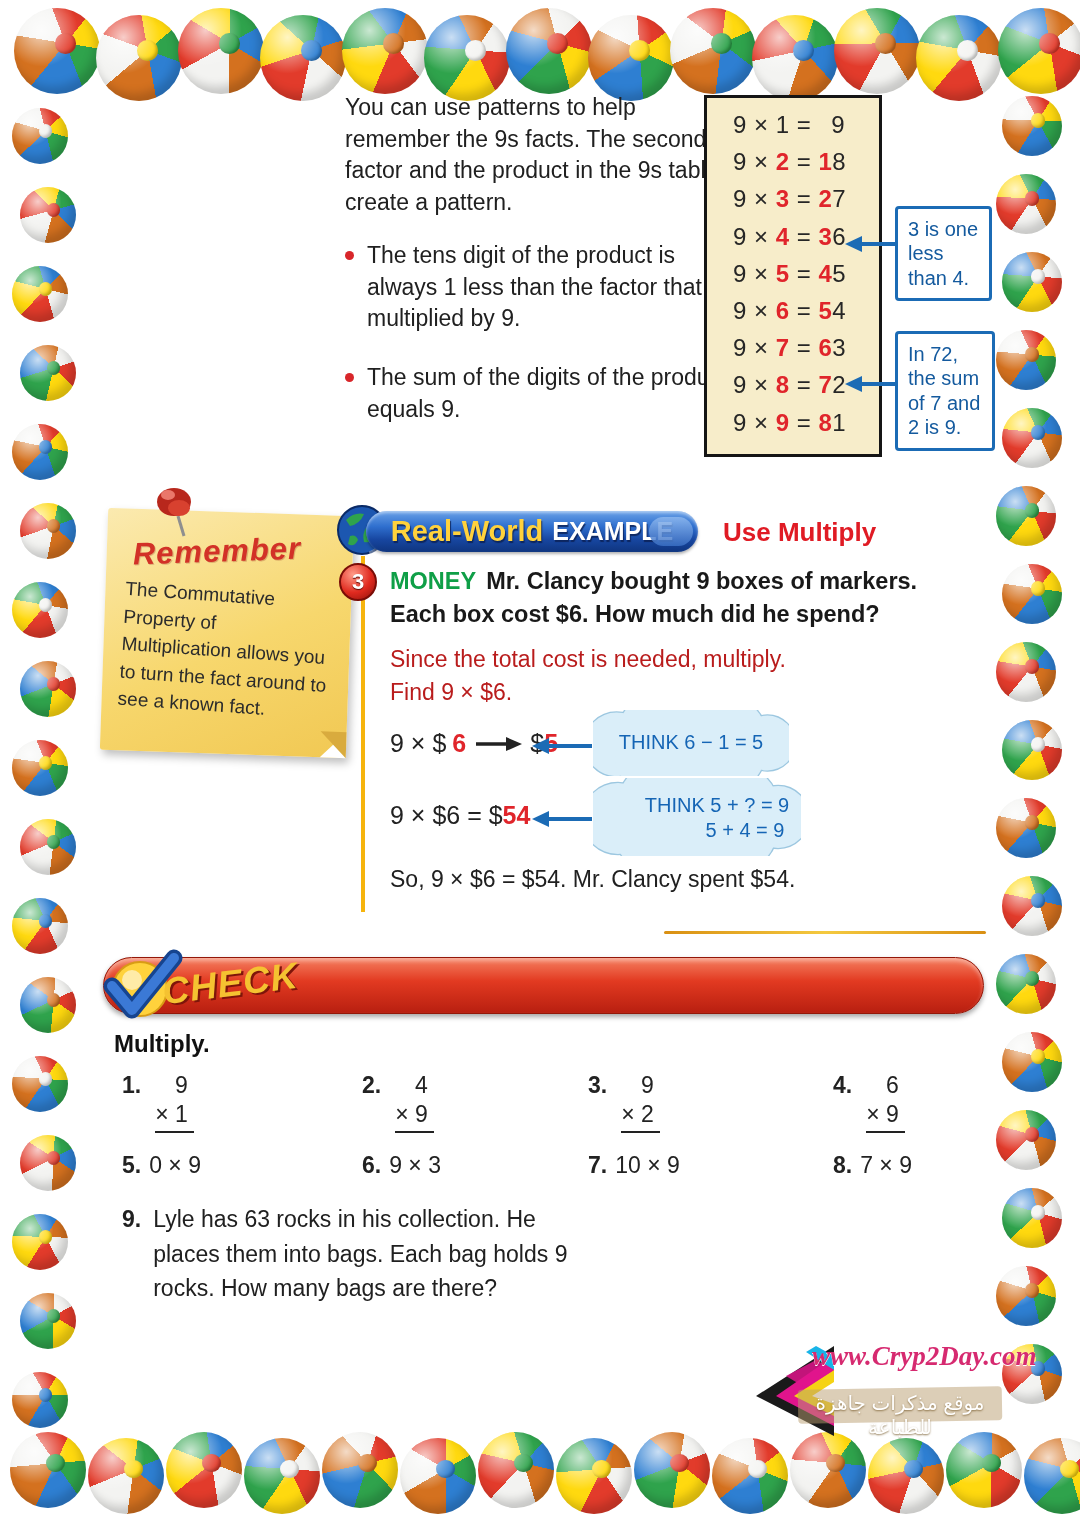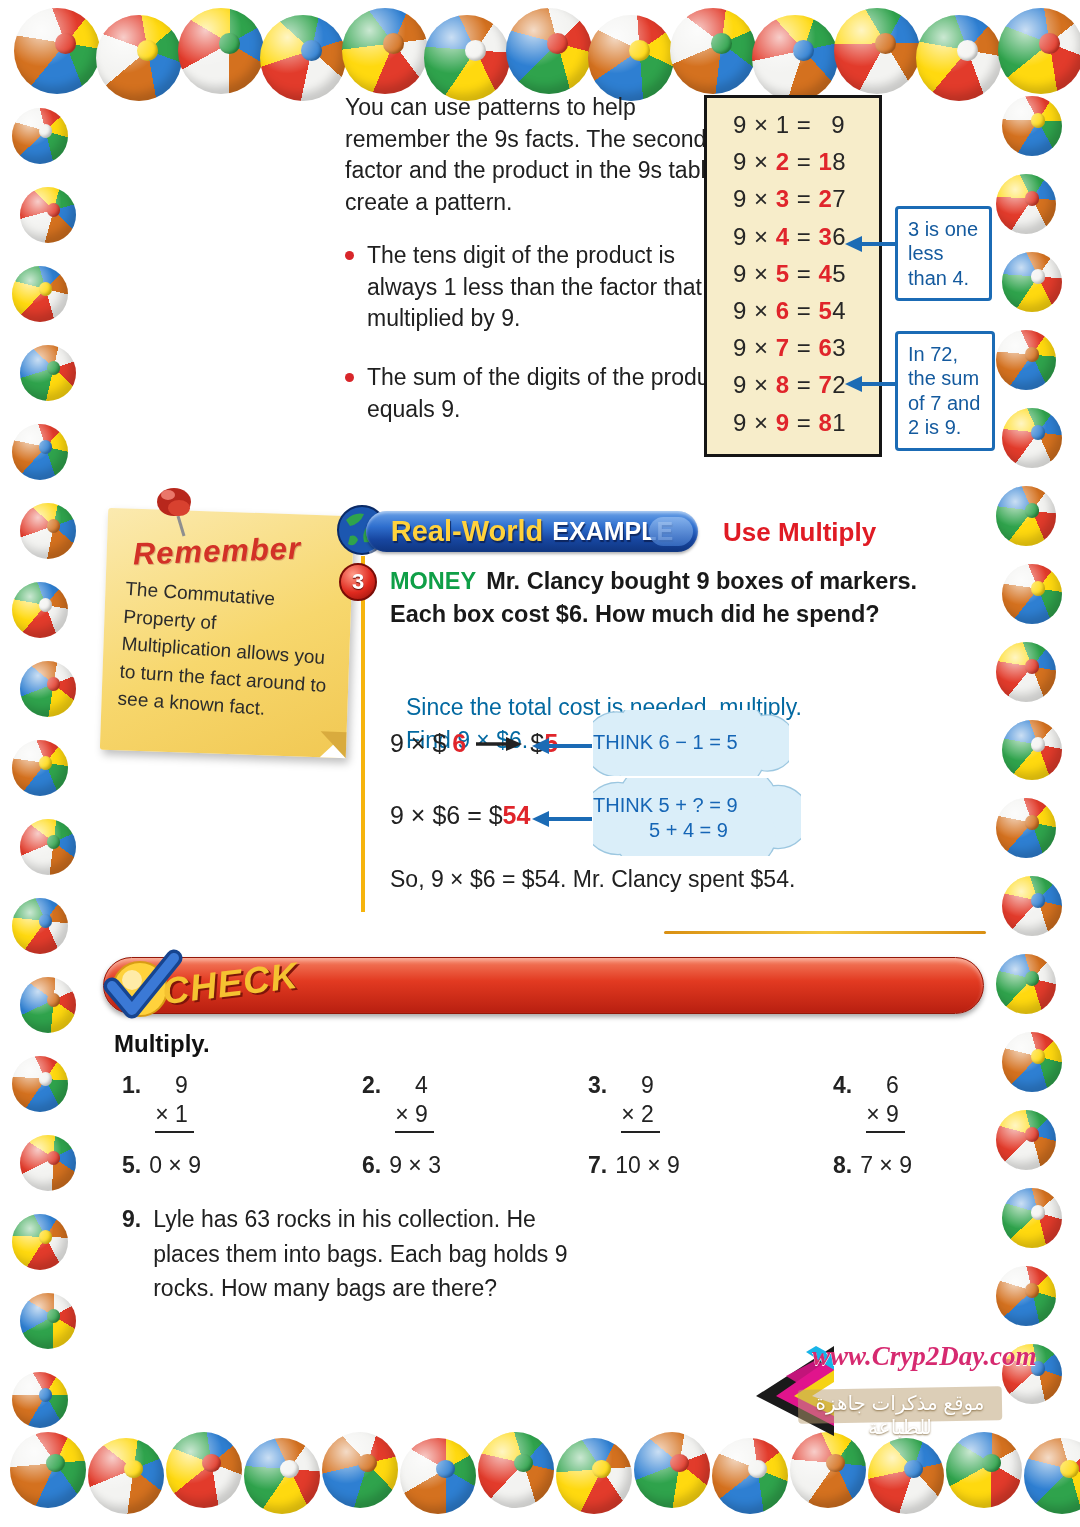--- a/index.html
+++ b/index.html
@@ -48,27 +48,27 @@
   .banner .bw1{font-size:29px;font-weight:bold;color:#ffd23c;text-shadow:1px 2px 1px rgba(10,30,80,.8);}
   .banner .bw2{font-size:25px;font-weight:bold;color:#ffffff;text-shadow:1px 2px 1px rgba(10,30,80,.8);}
   .use-patterns{left:723px;top:517px;font-size:26px;font-weight:bold;color:#e01b24;}
   .vline{left:361px;top:556px;width:4px;height:356px;background:#f6b40d;}
   .badge3{left:339px;top:563px;width:38px;height:38px;border-radius:50%;
         background:radial-gradient(circle at 35% 28%,#ff9b88,#e02a1f 55%,#8d100a 100%);
         border:2px solid #7a0d07;box-sizing:border-box;color:#fff;font-weight:bold;font-size:22px;
         display:flex;align-items:center;justify-content:center;text-shadow:0 1px 1px #5c0803;}
   .money-line{left:390px;top:565px;width:560px;font-size:23.5px;font-weight:bold;line-height:1.4;color:#191919;}
   .money-label{color:#0f9f47;margin-right:10px;}
-  .steps{left:406px;top:643px;width:470px;font-size:23px;line-height:1.45;color:#0369a1;margin-top:48px;}
+  .steps{left:390px;top:643px;width:470px;font-size:23px;line-height:1.45;color:#b91c1c;}
   .eq{font-size:25px;color:#222;display:flex;align-items:center;gap:6px;}
   .eq1{left:390px;top:729px;}
   .eq2{left:390px;top:801px;}
   .conclusion{left:390px;top:866px;font-size:23px;color:#202020;}
   .cloud-wrap{position:absolute;}
-  .cloud-text{position:absolute;width:100%;color:#1565b5;font-size:20px;line-height:1.25;font-weight:normal;}
+  .cloud-text{position:absolute;width:100%;text-align:center;color:#1565b5;font-size:20px;line-height:1.25;font-weight:normal;}
   .gold-line{left:664px;top:931px;width:322px;height:3px;background:linear-gradient(90deg,#d98f12,#f4c93f,#d98f12);border-radius:2px;}
   
   .check-bar{left:103px;top:957px;width:881px;height:57px;border-radius:29px;
         background:linear-gradient(180deg,#f58061 0%,#e23a21 42%,#b81f10 100%);
         box-shadow:0 3px 5px rgba(0,0,0,.35), inset 0 3px 4px rgba(255,255,255,.4);
         border:1px solid #941708;box-sizing:border-box;}
   .check-word{left:162px;top:963px;transform:rotate(-7deg);font-size:37px;font-weight:bold;font-style:italic;
         color:#f5c231;letter-spacing:1px;text-shadow:2px 2px 0 #7e150a;}
   .check-title{left:336px;top:969px;font-size:30px;font-weight:bold;color:#ffffff;text-shadow:1px 2px 2px rgba(90,10,5,.6);}
   .multiply{left:114px;top:1030px;font-size:24px;font-weight:bold;color:#111;}

